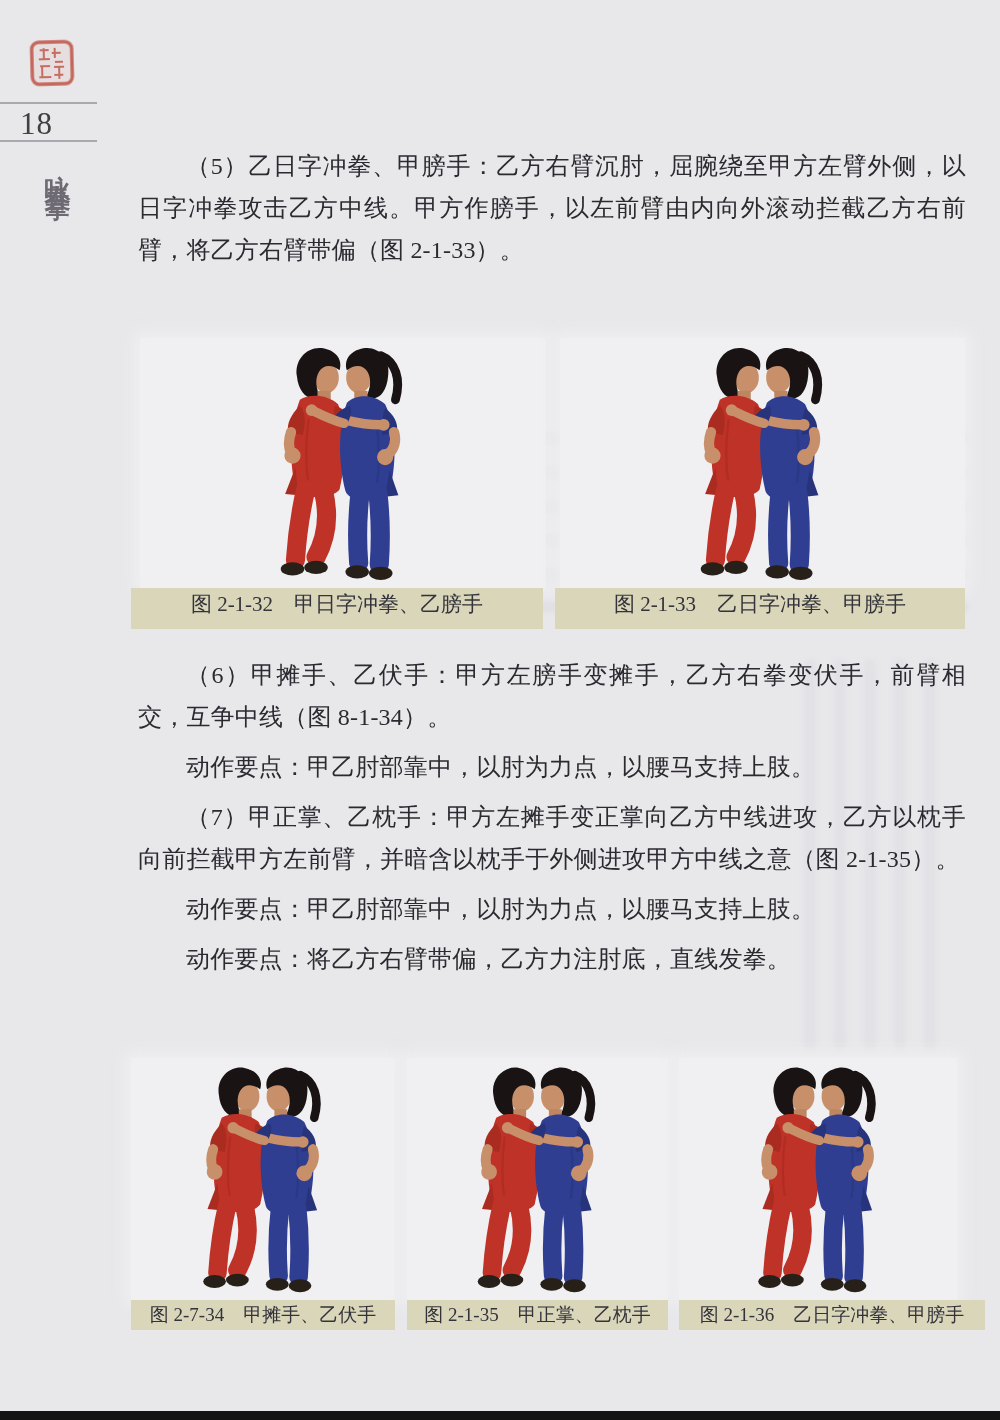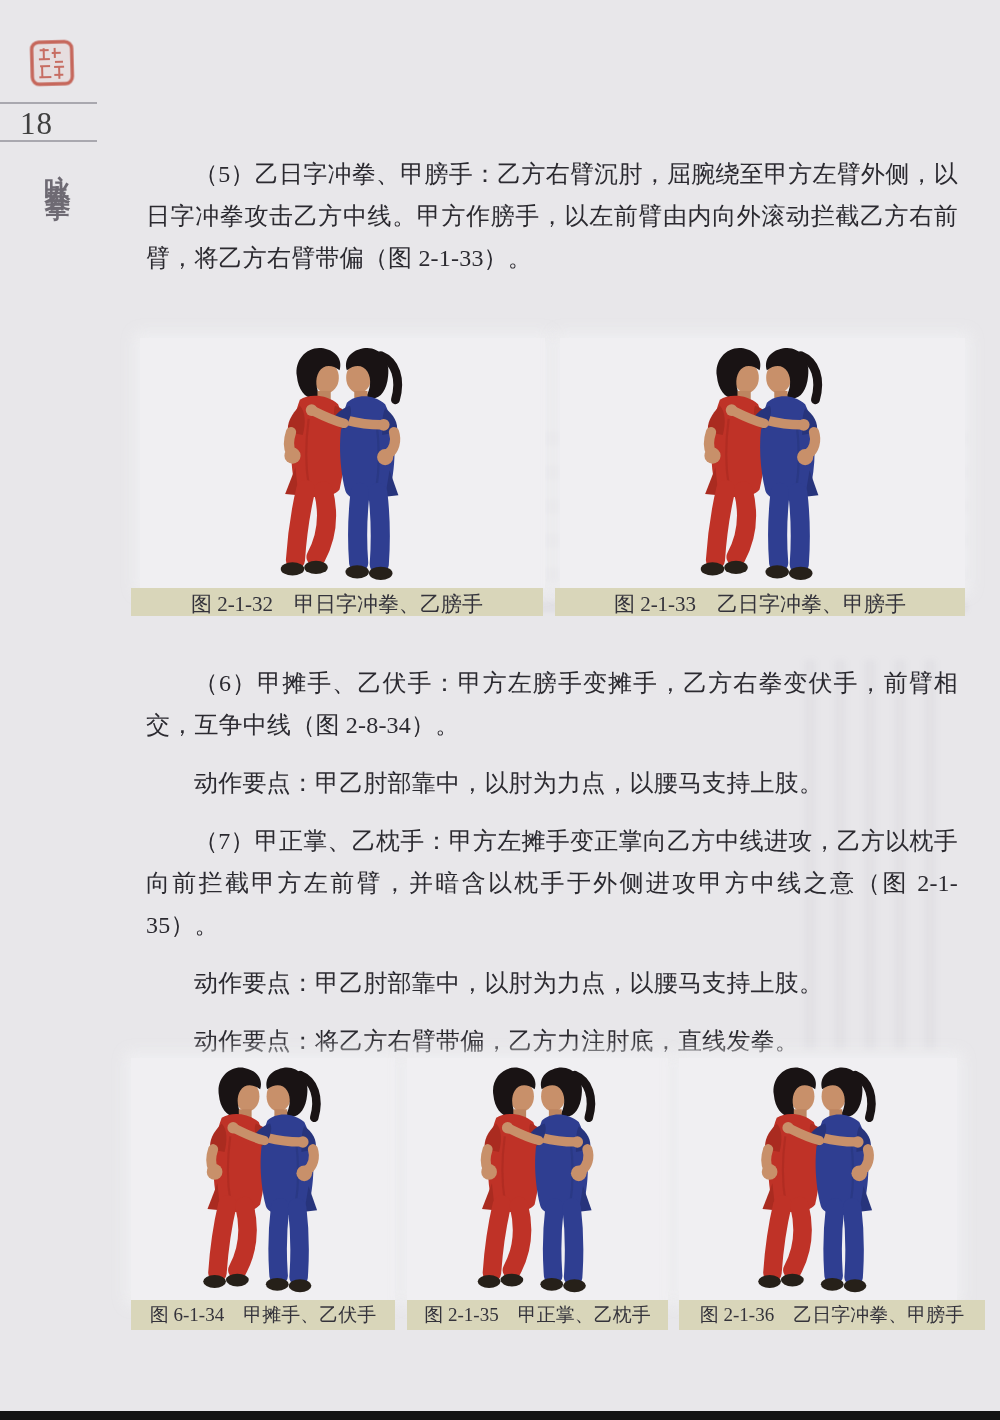--- a/index.html
+++ b/index.html
@@ -21,35 +21,35 @@
     position:absolute;left:40px;top:154px;
     writing-mode:vertical-rl;text-orientation:upright;
     font-size:26px;font-weight:bold;letter-spacing:10px;
     color:#59555f;opacity:.85;filter:blur(.4px);
   }
   
   .text-block{position:absolute;left:130px;width:844px;}
   .tb1{top:137px;}
   .tb2{top:646px;}
   .text-block p{
-    margin:16px;text-indent:2em;
+    margin:8px;text-indent:2em;
     font-size:24px;line-height:42px;letter-spacing:.2px;
     text-align:justify;color:#2b2a30;
   }
   
   .photo{
     position:absolute;background:#f0eff2;
     box-shadow:0 0 14px 6px rgba(240,239,242,.9);
   }
   .photo svg{display:block;width:100%;height:100%;}
   .caption{
     position:absolute;background:#d9d6ba;
     color:#34333b;text-align:center;white-space:nowrap;overflow:hidden;
   }
-  .cap-top{top:588px;height:28px;line-height:33px;font-size:21px;}
+  .cap-top{top:588px;height:41px;line-height:33px;font-size:21px;}
   .cap-bottom{top:1300px;height:30px;line-height:30px;font-size:19px;}
   .ph1{left:140px;top:338px;width:405px;height:250px;}
   .ph2{left:560px;top:338px;width:405px;height:250px;}
   .cp1{left:131px;width:412px;}
   .cp2{left:555px;width:410px;}
   .ph3{left:131px;top:1058px;width:264px;height:242px;}
   .ph4{left:407px;top:1058px;width:261px;height:242px;}
   .ph5{left:679px;top:1058px;width:278px;height:242px;}
   .cp3{left:131px;width:264px;}
   .cp4{left:407px;width:261px;}
@@ -146,21 +146,21 @@
 </div>
 <div class="photo ph2">
   <svg viewBox="0 0 150 170" preserveAspectRatio="xMidYMax meet">
       <use href="#sparring-pair"></use>
     </svg>
 </div>
 <div class="caption cap-top cp1">图 2-1-32　甲日字冲拳、乙膀手</div>
 <div class="caption cap-top cp2">图 2-1-33　乙日字冲拳、甲膀手</div>
 
 <div class="text-block tb2">
-  <p>（6）甲摊手、乙伏手：甲方左膀手变摊手，乙方右拳变伏手，前臂相交，互争中线（图 2-8-34）。</p>
+  <p>（6）甲摊手、乙伏手：甲方左膀手变摊手，乙方右拳变伏手，前臂相交，互争中线（图 8-1-34）。</p>
   <p>动作要点：甲乙肘部靠中，以肘为力点，以腰马支持上肢。</p>
   <p>（7）甲正掌、乙枕手：甲方左摊手变正掌向乙方中线进攻，乙方以枕手向前拦截甲方左前臂，并暗含以枕手于外侧进攻甲方中线之意（图 2-1-35）。</p>
   <p>动作要点：甲乙肘部靠中，以肘为力点，以腰马支持上肢。</p>
   <p>动作要点：将乙方右臂带偏，乙方力注肘底，直线发拳。</p>
 </div>
 
 <div class="photo ph3">
   <svg viewBox="0 0 150 170" preserveAspectRatio="xMidYMax meet">
       <use href="#sparring-pair"></use>
     </svg>
@@ -168,17 +168,17 @@
 <div class="photo ph4">
   <svg viewBox="0 0 150 170" preserveAspectRatio="xMidYMax meet">
       <use href="#sparring-pair"></use>
     </svg>
 </div>
 <div class="photo ph5">
   <svg viewBox="0 0 150 170" preserveAspectRatio="xMidYMax meet">
       <use href="#sparring-pair"></use>
     </svg>
 </div>
-<div class="caption cap-bottom cp3">图 6-1-34　甲摊手、乙伏手</div>
+<div class="caption cap-bottom cp3">图 2-7-34　甲摊手、乙伏手</div>
 <div class="caption cap-bottom cp4">图 2-1-35　甲正掌、乙枕手</div>
 <div class="caption cap-bottom cp5">图 2-1-36　乙日字冲拳、甲膀手</div>
 
 <div class="bottom-edge"></div>
 
 </body></html>

